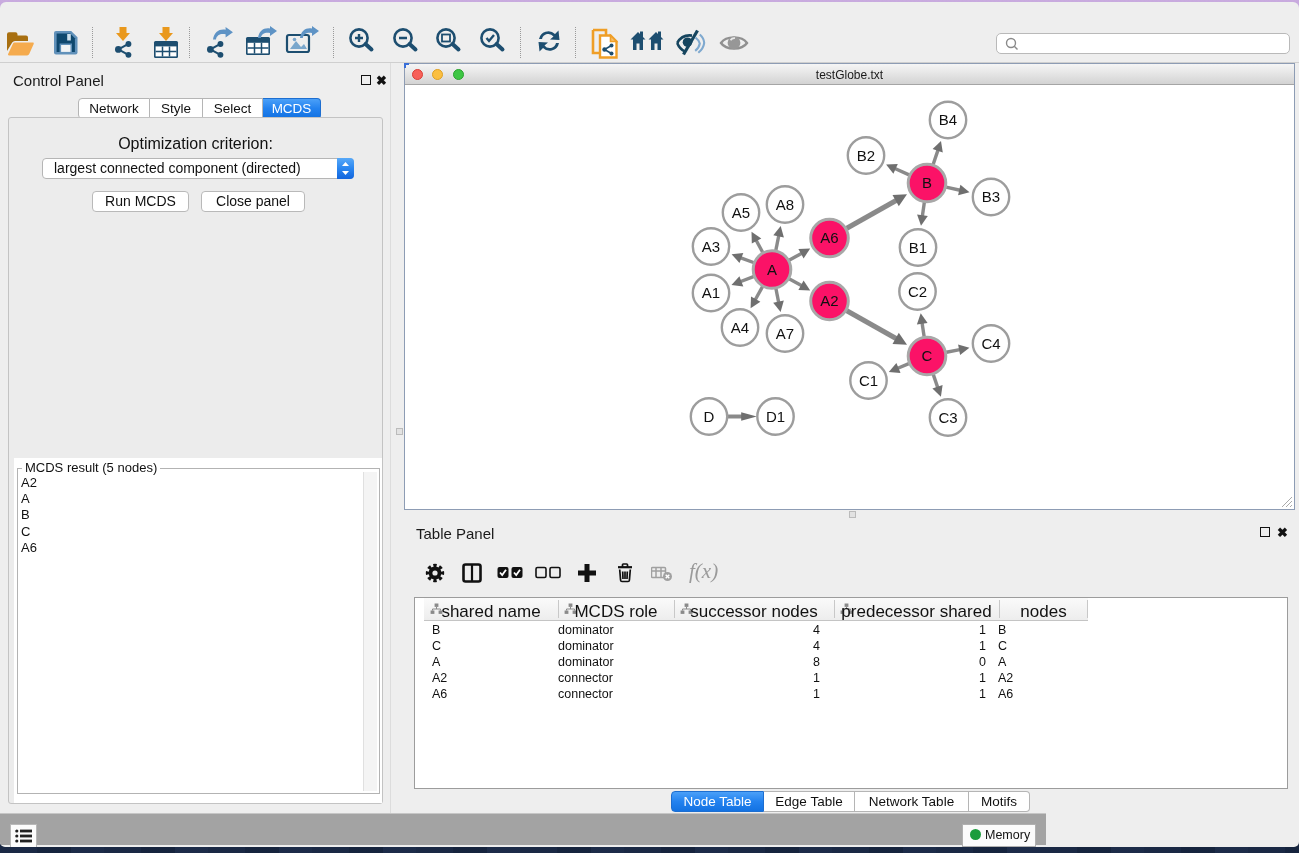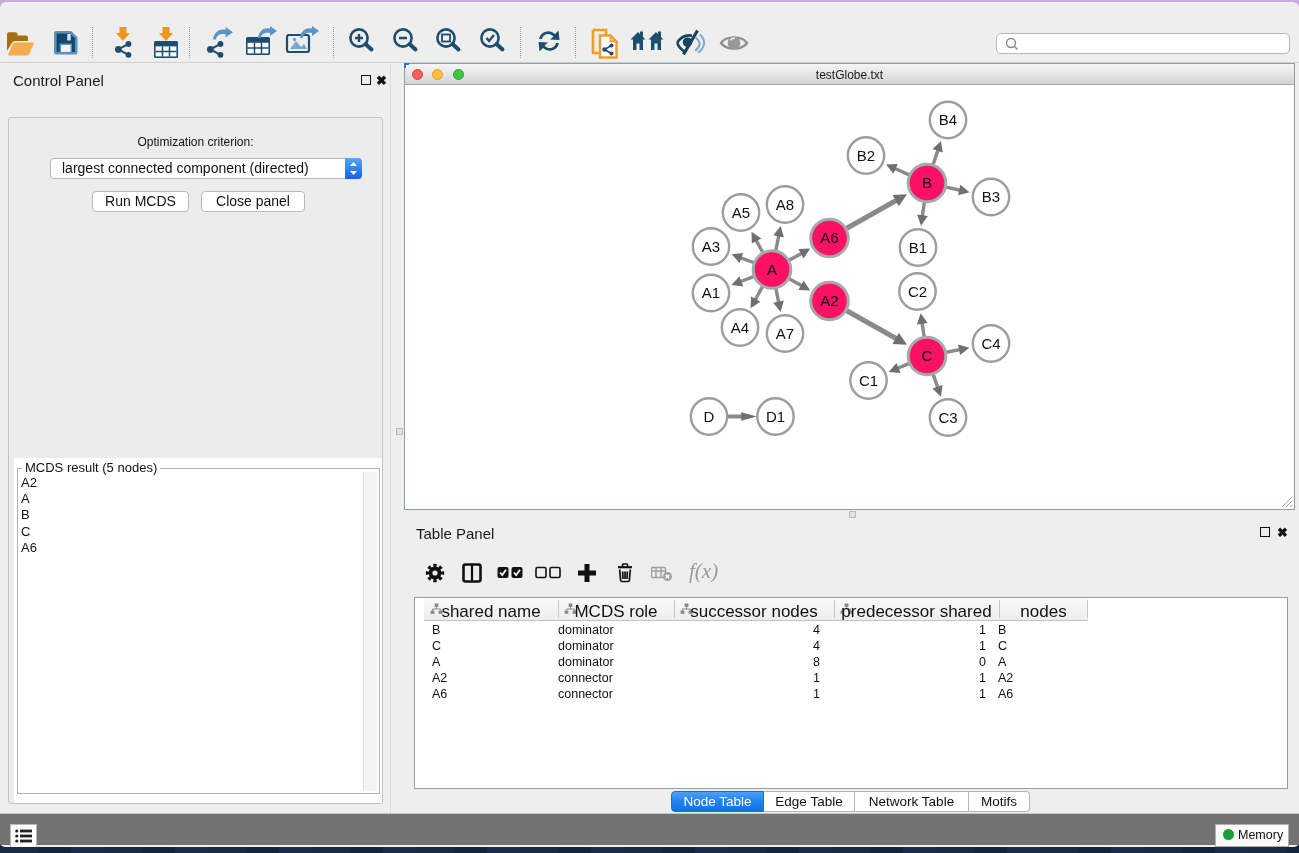--- a/index.html
+++ b/index.html
@@ -32,23 +32,23 @@
 .icon-float { position:absolute; width:10px; height:10px; border:1.5px solid #111; background:transparent; }
 .icon-x { position:absolute; font-size:13px; font-weight:bold; color:#111; line-height:10px; }
 .segtabs { position:absolute; display:flex; height:21px; font-size:13.5px; }
 .segtabs .t { background:#fff; border:1px solid #b5b5b5; border-left:none; color:#111;
   display:flex; align-items:center; justify-content:center; }
 .segtabs .t:first-child { border-left:1px solid #b5b5b5; border-radius:4px 0 0 4px; }
 .segtabs .t:last-child { border-radius:0 4px 4px 0; }
 .segtabs .t.sel { background:linear-gradient(180deg,#4ba0f8 0,#2382ef 50%,#1372e2 100%); color:#fff; border-color:#1d6ed0; }
 .cpbody { position:absolute; left:8px; top:54px; width:375px; height:687px;
   border:1px solid #c3c3c3; border-radius:3px; background:#ececec; }
-.optlabel { position:absolute; left:0; top:17px; width:100%; text-align:center; font-size:12px; color:#111; }
+.optlabel { position:absolute; left:0; top:17px; width:100%; text-align:center; font-size:16px; color:#111; }
 .dropdown { position:absolute; left:33px; top:40px; width:312px; height:21px; background:#fff;
-  border:1px solid #b5b5b5; border-radius:4px; font-size:14px; color:#111; line-height:19px; padding-left:11px;margin-left:8px; }
+  border:1px solid #b5b5b5; border-radius:4px; font-size:14px; color:#111; line-height:19px; padding-left:11px; }
 .dropdown .step { position:absolute; right:-1px; top:-1px; width:17px; height:21px;
   background:linear-gradient(180deg,#58a9f8 0,#2a86f0 50%,#1265dd 100%);
   border-radius:0 4px 4px 0; }
 .btn { position:absolute; height:21px; background:#fff; border:1px solid #b9b9b9; border-radius:4px;
   font-size:14px; color:#111; text-align:center; line-height:19px; }
 .results { position:absolute; left:5px; top:340px; width:368px; height:345px; background:#fff; }
 .fieldset { position:absolute; left:3px; top:10px; right:2px; bottom:9px; border:1px solid #b3b3b3; }
 .fslegend { position:absolute; left:6px; top:-8px; background:#fff; padding:0 3px; font-size:13px; color:#111; }
 .reslist { position:absolute; left:2px; top:8px; font-size:13px; color:#111; line-height:16.2px; }
 .resscroll { position:absolute; right:3px; top:3px; width:14px; bottom:3px; background:#f4f4f4; border-left:1px solid #e0e0e0;}
@@ -65,21 +65,21 @@
 .canvas { position:absolute; left:0; top:22px; width:889px; height:423px; background:#fff; }
 
 .tp { position:absolute; left:405px; top:518px; width:894px; height:293px; background:#eeeeee; }
 .tptool { position:absolute; left:12px; top:36px; width:874px; height:34px; }
 .tbl { position:absolute; left:9px; top:77px; width:874px; height:192px; background:#fff; border:1px solid #9c9c9c; }
 .thead { position:absolute; left:9px; top:0; height:23px; background:linear-gradient(180deg,#fafafa,#ededed);
   border-bottom:1px solid #c4c4c4; font-size:17px; color:#111; }
 .thead .sep { position:absolute; top:2px; bottom:2px; width:1px; background:#c8c8c8; }
 .trow { position:absolute; font-size:12.5px; color:#111; height:16px; line-height:16px; }
 
-.status { position:absolute; left:0; top:811px; width:1299px; height:32px; background:#737373; border-top:1px solid #c6c6c6; }
+.status { position:absolute; left:0; top:811px; width:1046px; height:32px; background:#a3a3a3; border-top:1px solid #c6c6c6; }
 .listbtn { position:absolute; left:10px; top:10px; width:27px; height:24px; background:#fcfcfc; border:1px solid #b9b9b9; }
 .membtn { position:absolute; right:10px; top:10px; width:74px; height:23px; background:#fbfbfb; border:1px solid #b0b0b0;
   font-size:12.5px; color:#111; line-height:21px; }
 </style></head>
 <body>
 <div class="app">
   <div class="toolbar" id="toolbar">
     <svg class="tbi" style="left:6px; top:8px" width="30" height="26" viewBox="0 0 30 26">
 <path d="M1 21 V4.2 Q1 2.2 3 2.2 H9.5 Q11.5 2.2 11.5 4.2 V5.5 H20 Q22 5.5 22 7.5 V11 H9 Q7.2 11 6.2 12.6 L1 21 Z" fill="#a86f10"></path>
 <path d="M8.6 12.6 H26.8 Q28.3 12.6 27.7 14 L23.2 24 Q22.6 25.4 21.1 25.4 H3 Q1.5 25.4 2.1 24 L6.8 13.9 Q7.4 12.6 8.6 12.6 Z" fill="#f5ab4e"></path>
@@ -210,20 +210,26 @@
         <svg width="16" height="16" style="position:absolute;left:7px;top:2px" viewBox="0 0 16 16">
           <circle cx="7" cy="7" r="4.5" fill="none" stroke="#8a8a8a" stroke-width="1.4"></circle>
           <line x1="10.3" y1="10.3" x2="13.5" y2="13.5" stroke="#8a8a8a" stroke-width="1.4"></line>
         </svg>
       </div>
   </div>
   <div class="cp">
     <div class="paneltitle" style="left:13px; top:9px;">Control Panel</div>
     <div class="icon-float" style="left:361px; top:12px;"></div>
     <div class="icon-x" style="left:376px; top:13px;">✖</div>
+    <div class="segtabs" style="left:78px; top:35px;">
+      <div class="t" style="width:72px">Network</div>
+      <div class="t" style="width:53px">Style</div>
+      <div class="t" style="width:60px">Select</div>
+      <div class="t sel" style="width:58px">MCDS</div>
+    </div>
     <div class="cpbody">
       <div class="optlabel">Optimization criterion:</div>
       <div class="dropdown">largest connected component (directed)
         <div class="step"><svg width="17" height="21" viewBox="0 0 17 21">
               <path d="M8.5 4 L12 8 H5 Z" fill="#fff"></path>
               <path d="M8.5 17 L5 13 H12 Z" fill="#fff"></path>
             </svg></div>
       </div>
       <div class="btn" style="left:83px; top:73px; width:97px;">Run MCDS</div>
       <div class="btn" style="left:192px; top:73px; width:104px;">Close panel</div>

